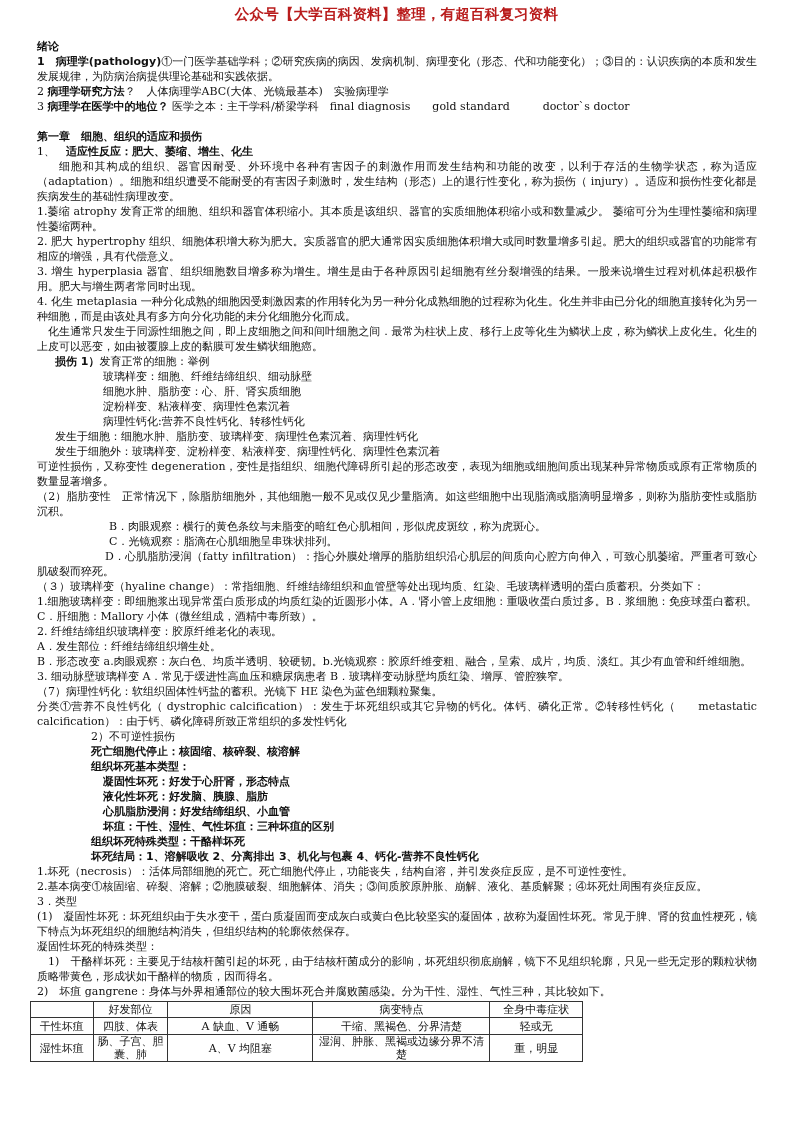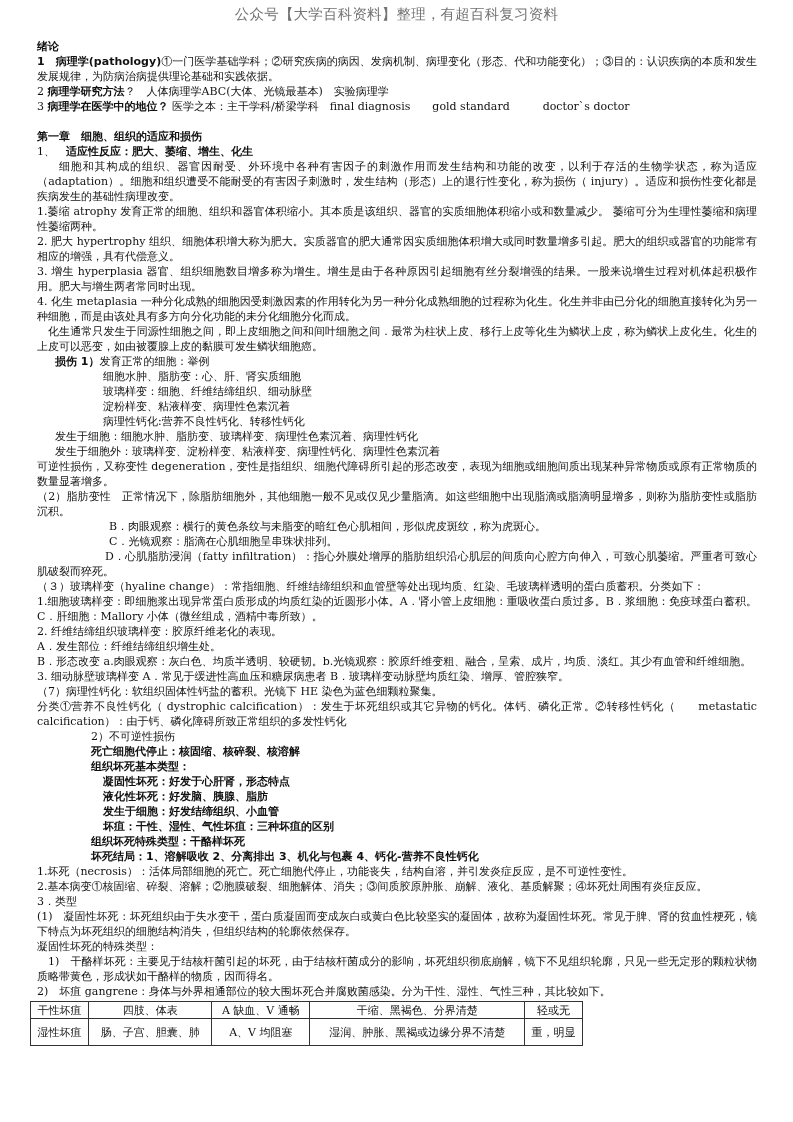--- a/index.html
+++ b/index.html
@@ -3,21 +3,21 @@
 <meta charset="utf-8">
 <style>
   html, body { margin: 0; padding: 0; background: #ffffff; }
   body {
     width: 793px; height: 1122px; overflow: hidden; position: relative;
     font-family: "DejaVu Serif", "Liberation Serif", serif;
     color: #111;
   }
   .page-header {
     position: absolute; top: 5px; left: 0; width: 793px; text-align: center;
-    font-size: 14.5px; letter-spacing: 0.2px; color: #737373;
+    font-size: 14.5px; letter-spacing: 0.2px; color: #b91c1c; font-weight: bold;
   }
   .content {
     position: absolute; top: 39px; left: 37px; width: 720px;
     font-size: 11px; line-height: 15px;
   }
   .content p { margin: 0; text-align: justify; }
   .b { font-weight: bold; font-family: "DejaVu Sans", "Liberation Sans", sans-serif; }
   .indent1 { text-indent: 2em; }
   .indent-half { text-indent: 1em; }
   .pad18 { padding-left: 18px; }
@@ -54,22 +54,22 @@
   <p class="b gap-top">第一章　细胞、组织的适应和损伤</p>
   <p><span>1、　</span><span class="b">适应性反应：肥大、萎缩、增生、化生</span></p>
   <p class="indent1">细胞和其构成的组织、器官因耐受、外环境中各种有害因子的刺激作用而发生结构和功能的改变，以利于存活的生物学状态，称为适应（adaptation）。细胞和组织遭受不能耐受的有害因子刺激时，发生结构（形态）上的退行性变化，称为损伤（ injury）。适应和损伤性变化都是疾病发生的基础性病理改变。</p>
   <p>1.萎缩 atrophy 发育正常的细胞、组织和器官体积缩小。其本质是该组织、器官的实质细胞体积缩小或和数量减少。 萎缩可分为生理性萎缩和病理性萎缩两种。</p>
   <p>2. 肥大 hypertrophy 组织、细胞体积增大称为肥大。实质器官的肥大通常因实质细胞体积增大或同时数量增多引起。肥大的组织或器官的功能常有相应的增强，具有代偿意义。</p>
   <p>3. 增生 hyperplasia 器官、组织细胞数目增多称为增生。增生是由于各种原因引起细胞有丝分裂增强的结果。一股来说增生过程对机体起积极作用。肥大与增生两者常同时出现。</p>
   <p>4. 化生 metaplasia 一种分化成熟的细胞因受刺激因素的作用转化为另一种分化成熟细胞的过程称为化生。化生并非由已分化的细胞直接转化为另一种细胞，而是由该处具有多方向分化功能的未分化细胞分化而成。</p>
   <p class="indent-half">化生通常只发生于同源性细胞之间，即上皮细胞之间和间叶细胞之间．最常为柱状上皮、移行上皮等化生为鳞状上皮，称为鳞状上皮化生。化生的上皮可以恶变，如由被覆腺上皮的黏膜可发生鳞状细胞癌。</p>
 
   <p class="pad18"><span class="b">损伤 1）</span><span>发育正常的细胞：举例</span></p>
+  <p class="pad66">玻璃样变：细胞、纤维结缔组织、细动脉壁</p>
   <p class="pad66">细胞水肿、脂肪变：心、肝、肾实质细胞</p>
-  <p class="pad66">玻璃样变：细胞、纤维结缔组织、细动脉壁</p>
   <p class="pad66">淀粉样变、粘液样变、病理性色素沉着</p>
   <p class="pad66">病理性钙化:营养不良性钙化、转移性钙化</p>
   <p class="pad18">发生于细胞：细胞水肿、脂肪变、玻璃样变、病理性色素沉着、病理性钙化</p>
   <p class="pad18">发生于细胞外：玻璃样变、淀粉样变、粘液样变、病理性钙化、病理性色素沉着</p>
   <p>可逆性损伤，又称变性 degeneration，变性是指组织、细胞代障碍所引起的形态改变，表现为细胞或细胞间质出现某种异常物质或原有正常物质的数量显著增多。</p>
   <p>（2）脂肪变性　正常情况下，除脂肪细胞外，其他细胞一般不见或仅见少量脂滴。如这些细胞中出现脂滴或脂滴明显增多，则称为脂肪变性或脂肪沉积。</p>
 
   <p class="pad72">B．肉眼观察：横行的黄色条纹与未脂变的暗红色心肌相间，形似虎皮斑纹，称为虎斑心。</p>
   <p class="pad72">C．光镜观察：脂滴在心肌细胞呈串珠状排列。</p>
   <p><span class="label-col"></span><span>D．心肌脂肪浸润（fatty infiltration）：指心外膜处增厚的脂肪组织沿心肌层的间质向心腔方向伸入，可致心肌萎缩。严重者可致心肌破裂而猝死。</span></p>
@@ -81,36 +81,43 @@
   <p>B．形态改变 a.肉眼观察：灰白色、均质半透明、较硬韧。b.光镜观察：胶原纤维变粗、融合，呈索、成片，均质、淡红。其少有血管和纤维细胞。</p>
   <p>3. 细动脉壁玻璃样变 A．常见于缓进性高血压和糖尿病患者 B．玻璃样变动脉壁均质红染、增厚、管腔狭窄。</p>
   <p>（7）病理性钙化：软组织固体性钙盐的蓄积。光镜下 HE 染色为蓝色细颗粒聚集。</p>
   <p>分类①营养不良性钙化（ dystrophic calcification）：发生于坏死组织或其它异物的钙化。体钙、磷化正常。②转移性钙化（　　metastatic calcification）：由于钙、磷化障碍所致正常组织的多发性钙化</p>
 
   <p class="pad54">2）不可逆性损伤</p>
   <p class="pad54 b">死亡细胞代停止：核固缩、核碎裂、核溶解</p>
   <p class="pad54 b">组织坏死基本类型：</p>
   <p class="pad66 b">凝固性坏死：好发于心肝肾，形态特点</p>
   <p class="pad66 b">液化性坏死：好发脑、胰腺、脂肪</p>
-  <p class="pad66 b">发生于细胞：好发结缔组织、小血管</p>
+  <p class="pad66 b">心肌脂肪浸润：好发结缔组织、小血管</p>
   <p class="pad66 b">坏疽：干性、湿性、气性坏疽：三种坏疽的区别</p>
   <p class="pad54 b">组织坏死特殊类型：干酪样坏死</p>
   <p class="pad54 b">坏死结局：1、溶解吸收 2、分离排出 3、机化与包裹 4、钙化-营养不良性钙化</p>
 
   <p>1.坏死（necrosis）：活体局部细胞的死亡。死亡细胞代停止，功能丧失，结构自溶，并引发炎症反应，是不可逆性变性。</p>
   <p>2.基本病变①核固缩、碎裂、溶解；②胞膜破裂、细胞解体、消失；③间质胶原肿胀、崩解、液化、基质解聚；④坏死灶周围有炎症反应。</p>
   <p>3．类型</p>
   <p>(1)　凝固性坏死：坏死组织由于失水变干，蛋白质凝固而变成灰白或黄白色比较坚实的凝固体，故称为凝固性坏死。常见于脾、肾的贫血性梗死，镜下特点为坏死组织的细胞结构消失，但组织结构的轮廓依然保存。</p>
   <p>凝固性坏死的特殊类型：</p>
   <p class="indent-half">1)　干酪样坏死：主要见于结核杆菌引起的坏死，由于结核杆菌成分的影响，坏死组织彻底崩解，镜下不见组织轮廓，只见一些无定形的颗粒状物质略带黄色，形成状如干酪样的物质，因而得名。</p>
   <p>2)　坏疽 gangrene：身体与外界相通部位的较大围坏死合并腐败菌感染。分为干性、湿性、气性三种，其比较如下。</p>
 </div>
 
 <table class="gangrene">
   <tbody>
+      <tr>
+    <th class="c0"></th>
+    <th class="c1">好发部位</th>
+    <th class="c2">原因</th>
+    <th class="c3">病变特点</th>
+    <th class="c4">全身中毒症状</th>
+  </tr>
   <tr class="r1">
     <td>干性坏疽</td>
     <td>四肢、体表</td>
     <td>A 缺血、V 通畅</td>
     <td>干缩、黑褐色、分界清楚</td>
     <td>轻或无</td>
   </tr>
   <tr class="r2">
     <td>湿性坏疽</td>
     <td>肠、子宫、胆囊、肺</td>

